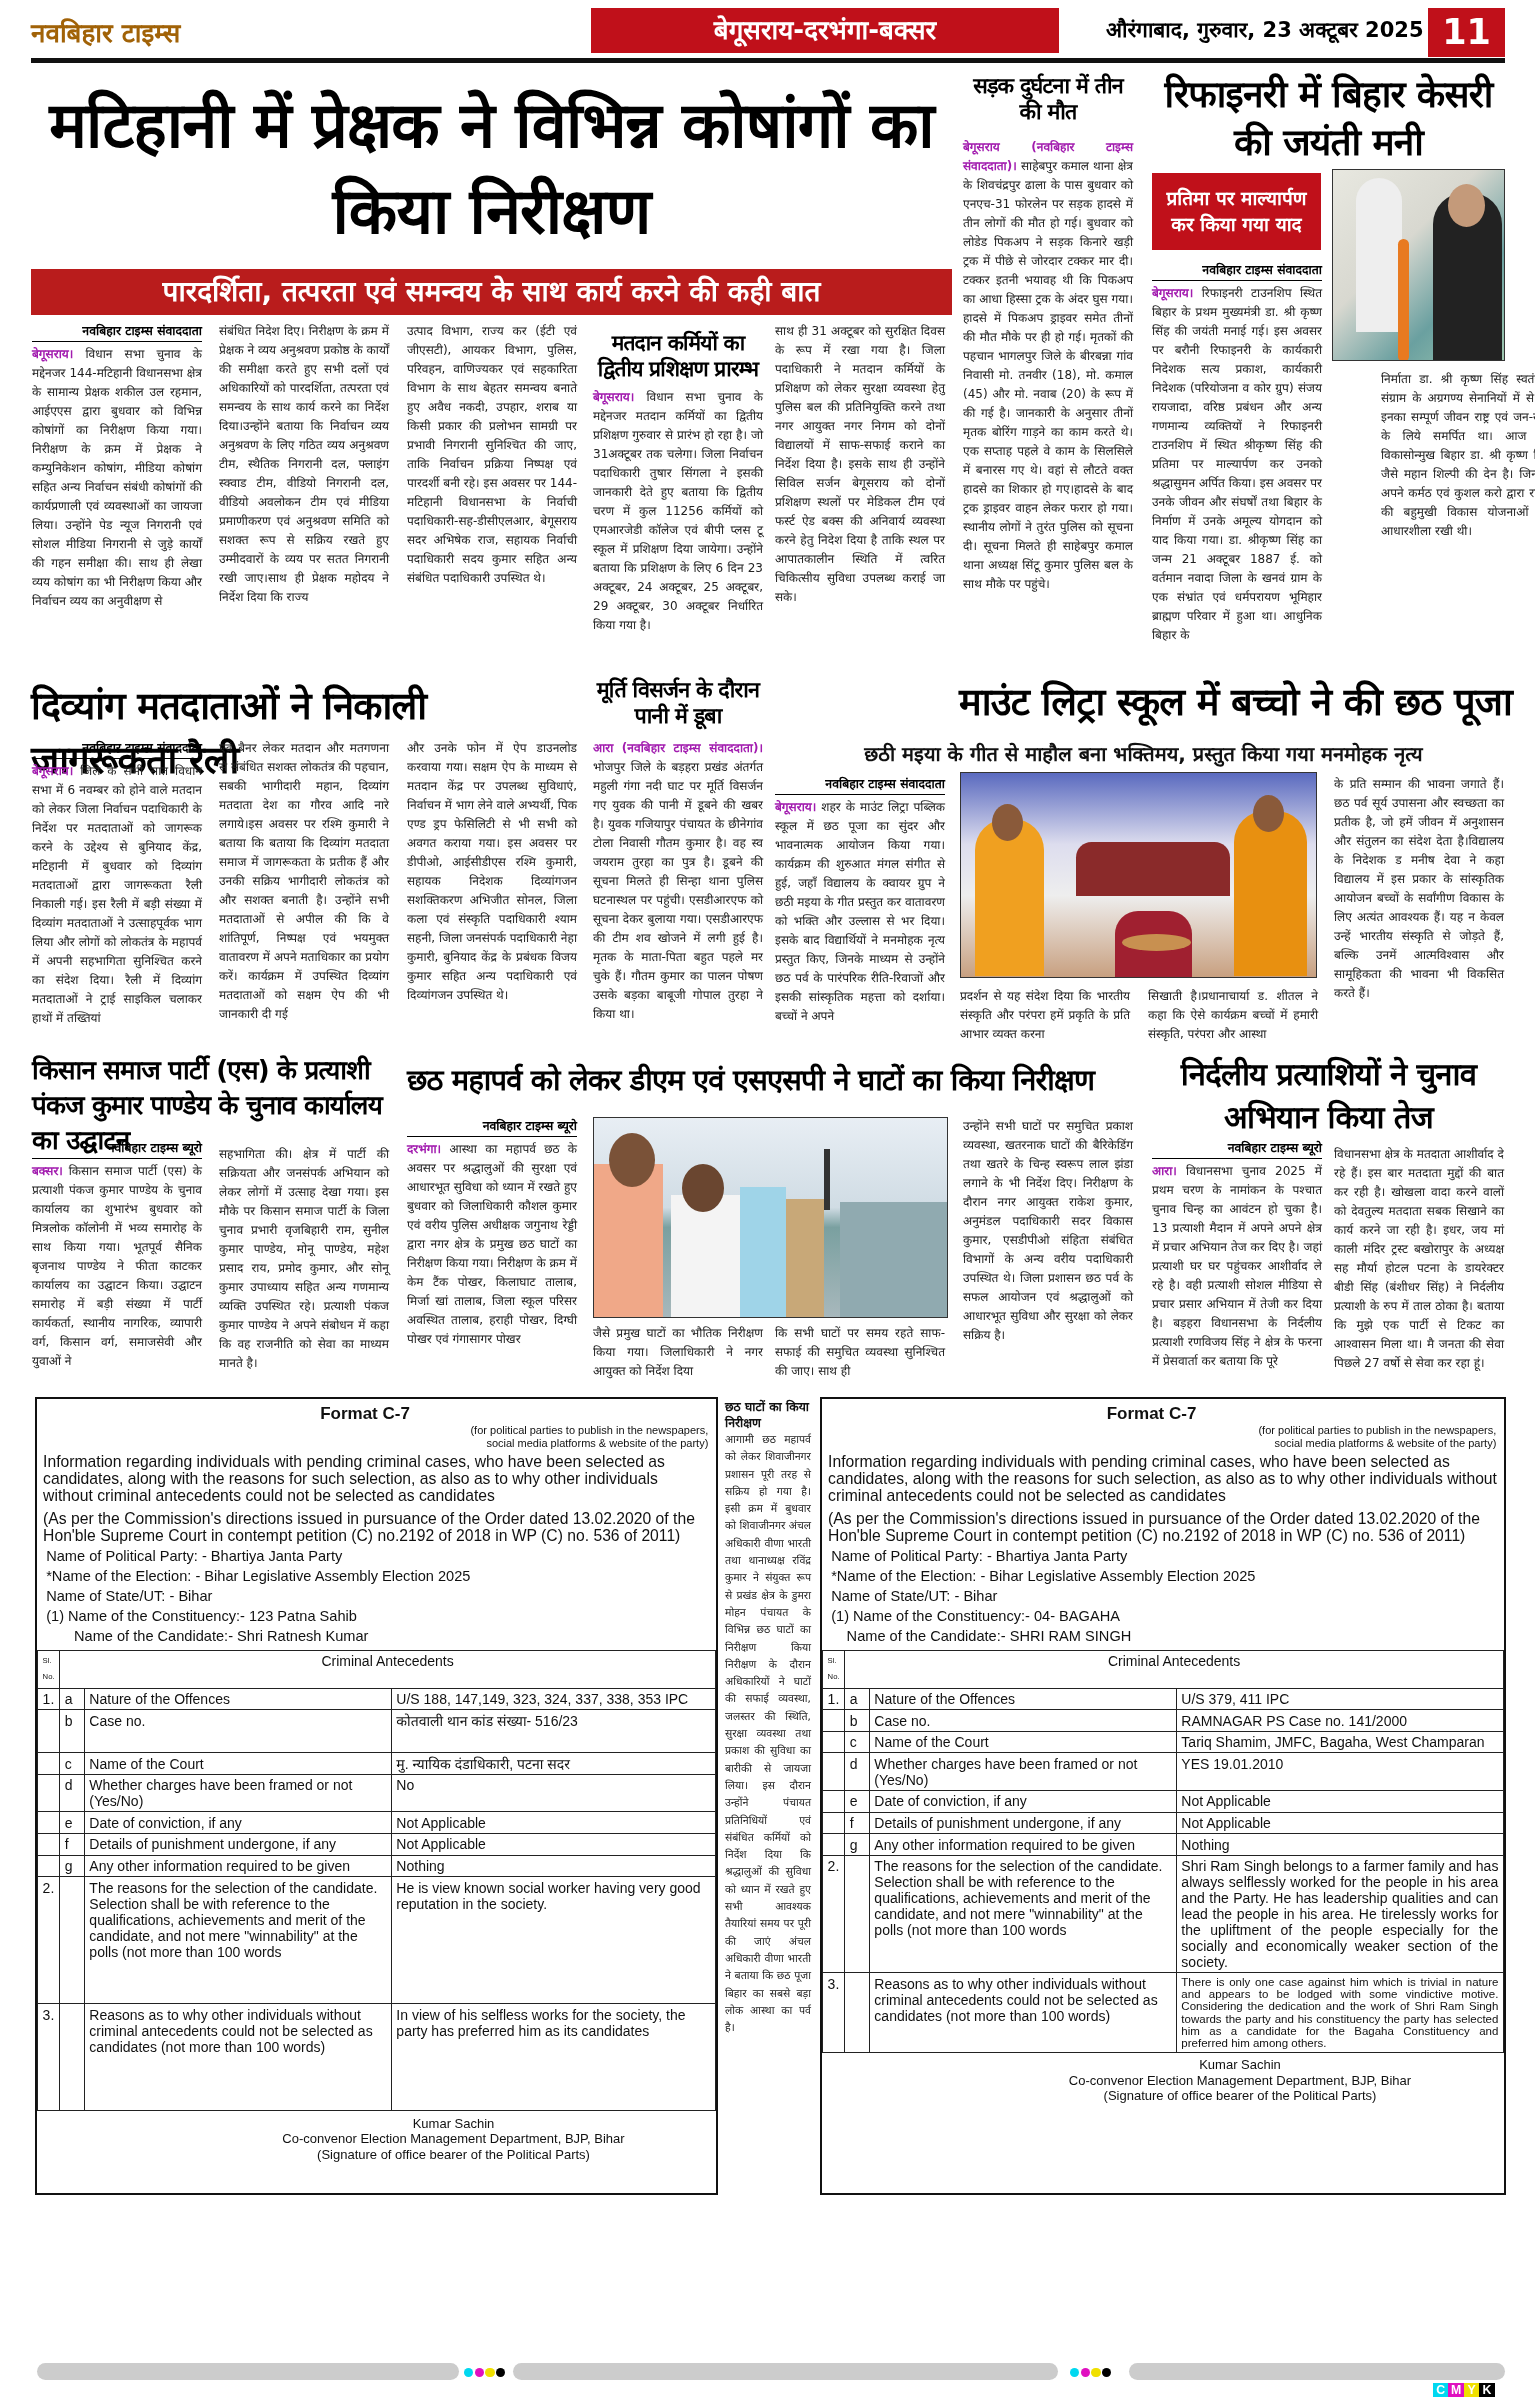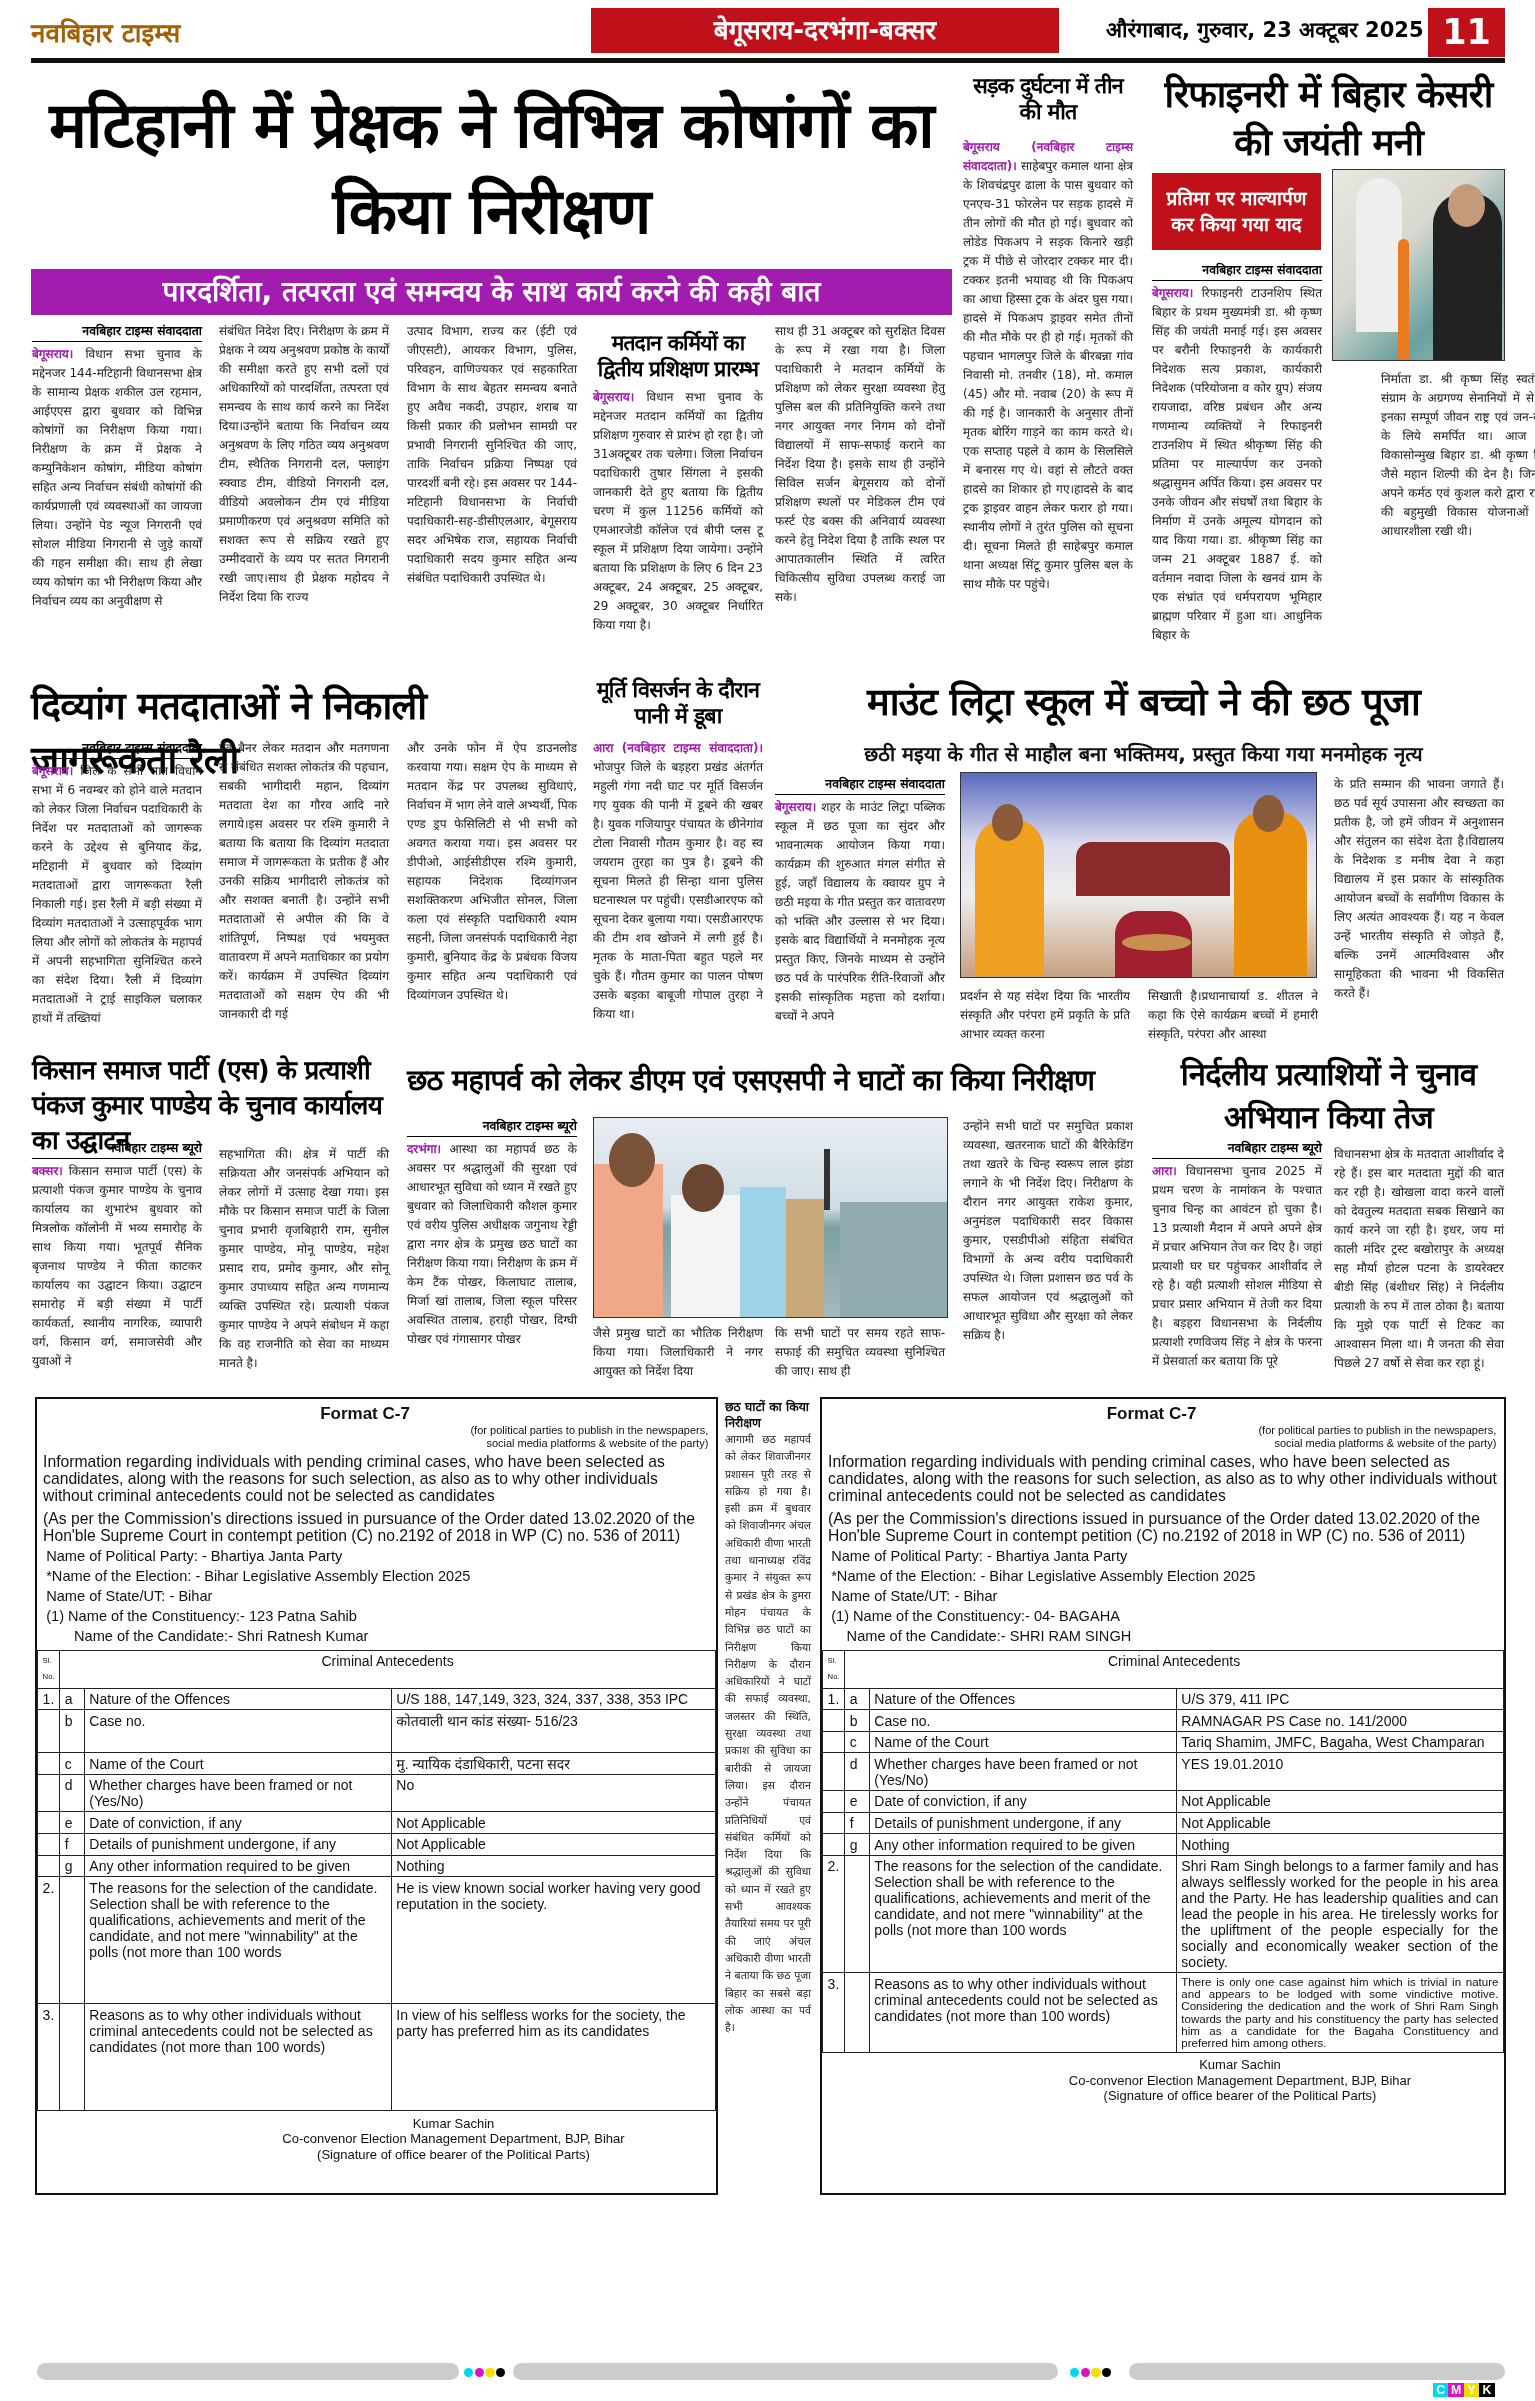--- a/index.html
+++ b/index.html
@@ -35,21 +35,21 @@
 
 <div class="abs" id="masthead">
   <div class="abs" id="paper-name">नवबिहार टाइम्स</div>
   <div class="abs" id="edition-box">बेगूसराय-दरभंगा-बक्सर</div>
   <div class="abs" id="dateline">औरंगाबाद, गुरुवार, 23 अक्टूबर 2025</div>
   <div class="abs" id="page-no">11</div>
 </div>
 <div class="abs" id="mast-rule"></div>
 
 <div class="abs hd" style="left:31px;top:83px;width:921px;font-size:63px;line-height:86px;text-align:center">मटिहानी में प्रेक्षक ने विभिन्न कोषांगों का किया निरीक्षण</div>
-<div class="abs" style="left:31px;top:269px;width:921px;height:46px;background:#a21caf;color:#fff;font-size:28px;font-weight:bold;text-align:center;line-height:46px">पारदर्शिता, तत्परता एवं समन्वय के साथ कार्य करने की कही बात</div>
+<div class="abs" style="left:31px;top:269px;width:921px;height:46px;background:#b91c1c;color:#fff;font-size:28px;font-weight:bold;text-align:center;line-height:46px">पारदर्शिता, तत्परता एवं समन्वय के साथ कार्य करने की कही बात</div>
 
 <div class="abs" style="left:32px;top:322px;width:170px">
   <div class="byline">नवबिहार टाइम्स संवाददाता</div>
   <div class="txt"><b>बेगूसराय।</b> <span>विधान सभा चुनाव के मद्देनजर 144-मटिहानी विधानसभा क्षेत्र के सामान्य प्रेक्षक शकील उल रहमान, आईएएस द्वारा बुधवार को विभिन्न कोषांगों का निरीक्षण किया गया। निरीक्षण के क्रम में प्रेक्षक ने कम्युनिकेशन कोषांग, मीडिया कोषांग सहित अन्य निर्वाचन संबंधी कोषांगों की कार्यप्रणाली एवं व्यवस्थाओं का जायजा लिया। उन्होंने पेड न्यूज निगरानी एवं सोशल मीडिया निगरानी से जुड़े कार्यों की गहन समीक्षा की। साथ ही लेखा व्यय कोषांग का भी निरीक्षण किया और निर्वाचन व्यय का अनुवीक्षण से</span></div>
 </div>
 <div class="abs txt" style="left:219px;top:322px;width:170px">संबंधित निदेश दिए। निरीक्षण के क्रम में प्रेक्षक ने व्यय अनुश्रवण प्रकोष्ठ के कार्यों की समीक्षा करते हुए सभी दलों एवं अधिकारियों को पारदर्शिता, तत्परता एवं समन्वय के साथ कार्य करने का निर्देश दिया।उन्होंने बताया कि निर्वाचन व्यय अनुश्रवण के लिए गठित व्यय अनुश्रवण टीम, स्थैतिक निगरानी दल, फ्लाइंग स्क्वाड टीम, वीडियो निगरानी दल, वीडियो अवलोकन टीम एवं मीडिया प्रमाणीकरण एवं अनुश्रवण समिति को सशक्त रूप से सक्रिय रखते हुए उम्मीदवारों के व्यय पर सतत निगरानी रखी जाए।साथ ही प्रेक्षक महोदय ने निर्देश दिया कि राज्य</div>
 <div class="abs txt" style="left:407px;top:322px;width:170px">उत्पाद विभाग, राज्य कर (ईटी एवं जीएसटी), आयकर विभाग, पुलिस, परिवहन, वाणिज्यकर एवं सहकारिता विभाग के साथ बेहतर समन्वय बनाते हुए अवैध नकदी, उपहार, शराब या किसी प्रकार की प्रलोभन सामग्री पर प्रभावी निगरानी सुनिश्चित की जाए, ताकि निर्वाचन प्रक्रिया निष्पक्ष एवं पारदर्शी बनी रहे। इस अवसर पर 144-मटिहानी विधानसभा के निर्वाची पदाधिकारी-सह-डीसीएलआर, बेगूसराय सदर अभिषेक राज, सहायक निर्वाची पदाधिकारी सदय कुमार सहित अन्य संबंधित पदाधिकारी उपस्थित थे।</div>
 
 <div class="abs hd" style="left:593px;top:330px;width:170px;font-size:21px;line-height:26px;text-align:center">मतदान कर्मियों का द्वितीय प्रशिक्षण प्रारम्भ</div>
 <div class="abs txt" style="left:593px;top:388px;width:170px"><b>बेगूसराय।</b> <span>विधान सभा चुनाव के मद्देनजर मतदान कर्मियों का द्वितीय प्रशिक्षण गुरुवार से प्रारंभ हो रहा है। जो 31अक्टूबर तक चलेगा। जिला निर्वाचन पदाधिकारी तुषार सिंगला ने इसकी जानकारी देते हुए बताया कि द्वितीय चरण में कुल 11256 कर्मियों को एमआरजेडी कॉलेज एवं बीपी प्लस टू स्कूल में प्रशिक्षण दिया जायेगा। उन्होंने बताया कि प्रशिक्षण के लिए 6 दिन 23 अक्टूबर, 24 अक्टूबर, 25 अक्टूबर, 29 अक्टूबर, 30 अक्टूबर निर्धारित किया गया है।</span></div>
@@ -76,21 +76,21 @@
 <div class="abs" style="left:32px;top:739px;width:170px">
   <div class="byline">नवबिहार टाइम्स संवाददाता</div>
   <div class="txt"><b>बेगूसराय।</b> <span>जिले के सभी सात विधान सभा में 6 नवम्बर को होने वाले मतदान को लेकर जिला निर्वाचन पदाधिकारी के निर्देश पर मतदाताओं को जागरूक करने के उद्देश्य से बुनियाद केंद्र, मटिहानी में बुधवार को दिव्यांग मतदाताओं द्वारा जागरूकता रैली निकाली गई। इस रैली में बड़ी संख्या में दिव्यांग मतदाताओं ने उत्साहपूर्वक भाग लिया और लोगों को लोकतंत्र के महापर्व में अपनी सहभागिता सुनिश्चित करने का संदेश दिया। रैली में दिव्यांग मतदाताओं ने ट्राई साइकिल चलाकर हाथों में तख्तियां</span></div>
 </div>
 <div class="abs txt" style="left:219px;top:739px;width:170px">एवं बैनर लेकर मतदान और मतगणना से संबंधित सशक्त लोकतंत्र की पहचान, सबकी भागीदारी महान, दिव्यांग मतदाता देश का गौरव आदि नारे लगाये।इस अवसर पर रश्मि कुमारी ने बताया कि बताया कि दिव्यांग मतदाता समाज में जागरूकता के प्रतीक हैं और उनकी सक्रिय भागीदारी लोकतंत्र को और सशक्त बनाती है। उन्होंने सभी मतदाताओं से अपील की कि वे शांतिपूर्ण, निष्पक्ष एवं भयमुक्त वातावरण में अपने मताधिकार का प्रयोग करें। कार्यक्रम में उपस्थित दिव्यांग मतदाताओं को सक्षम ऐप की भी जानकारी दी गई</div>
 <div class="abs txt" style="left:407px;top:739px;width:170px">और उनके फोन में ऐप डाउनलोड करवाया गया। सक्षम ऐप के माध्यम से मतदान केंद्र पर उपलब्ध सुविधाएं, निर्वाचन में भाग लेने वाले अभ्यर्थी, पिक एण्ड ड्रप फेसिलिटी से भी सभी को अवगत कराया गया। इस अवसर पर डीपीओ, आईसीडीएस रश्मि कुमारी, सहायक निदेशक दिव्यांगजन सशक्तिकरण अभिजीत सोनल, जिला कला एवं संस्कृति पदाधिकारी श्याम सहनी, जिला जनसंपर्क पदाधिकारी नेहा कुमारी, बुनियाद केंद्र के प्रबंधक विजय कुमार सहित अन्य पदाधिकारी एवं दिव्यांगजन उपस्थित थे।</div>
 
 <div class="abs hd" style="left:593px;top:677px;width:170px;font-size:21.5px;line-height:26px;text-align:center">मूर्ति विसर्जन के दौरान पानी में डूबा</div>
 <div class="abs txt" style="left:593px;top:739px;width:170px"><b>आरा (नवबिहार टाइम्स संवाददाता)।</b> <span>भोजपुर जिले के बड़हरा प्रखंड अंतर्गत महुली गंगा नदी घाट पर मूर्ति विसर्जन गए युवक की पानी में डूबने की खबर है। युवक गजियापुर पंचायत के छीनेगांव टोला निवासी गौतम कुमार है। वह स्व जयराम तुरहा का पुत्र है। डूबने की सूचना मिलते ही सिन्हा थाना पुलिस घटनास्थल पर पहुंची। एसडीआरएफ को सूचना देकर बुलाया गया। एसडीआरएफ की टीम शव खोजने में लगी हुई है। मृतक के माता-पिता बहुत पहले मर चुके हैं। गौतम कुमार का पालन पोषण उसके बड़का बाबूजी गोपाल तुरहा ने किया था।</span></div>
 
-<div class="abs hd" style="left:775px;top:677px;width:737px;font-size:38px;line-height:51px;text-align:center">माउंट लिट्रा स्कूल में बच्चो ने की छठ पूजा</div>
+<div class="abs hd" style="left:775px;top:677px;width:737px;font-size:38px;line-height:51px;text-align:right">माउंट लिट्रा स्कूल में बच्चो ने की छठ पूजा</div>
 <div class="abs" style="left:775px;top:739px;width:737px;font-size:20px;font-weight:bold;line-height:31px;text-align:center">छठी मइया के गीत से माहौल बना भक्तिमय, प्रस्तुत किया गया मनमोहक नृत्य</div>
 <div class="abs" style="left:775px;top:775px;width:170px">
   <div class="byline">नवबिहार टाइम्स संवाददाता</div>
   <div class="txt"><b>बेगूसराय।</b> <span>शहर के माउंट लिट्रा पब्लिक स्कूल में छठ पूजा का सुंदर और भावनात्मक आयोजन किया गया। कार्यक्रम की शुरुआत मंगल संगीत से हुई, जहाँ विद्यालय के क्वायर ग्रुप ने छठी मइया के गीत प्रस्तुत कर वातावरण को भक्ति और उल्लास से भर दिया। इसके बाद विद्यार्थियों ने मनमोहक नृत्य प्रस्तुत किए, जिनके माध्यम से उन्होंने छठ पर्व के पारंपरिक रीति-रिवाजों और इसकी सांस्कृतिक महत्ता को दर्शाया।बच्चों ने अपने</span></div>
 </div>
 <div class="abs photo" style="left:960px;top:772px;width:357px;height:206px;background:linear-gradient(180deg,#5a6abf 0%,#dde 35%,#eee 60%,#c8a080 100%)">
   <div class="abs" style="left:14px;top:46px;width:69px;height:157px;background:#f0a020;border-radius:31px 31px 0 0"></div>
   <div class="abs" style="left:31px;top:31px;width:31px;height:37px;background:#8a5a3a;border-radius:50%"></div>
   <div class="abs" style="left:273px;top:38px;width:73px;height:165px;background:#e89010;border-radius:31px 31px 0 0"></div>
   <div class="abs" style="left:292px;top:21.5px;width:31px;height:37px;background:#8a5a3a;border-radius:50%"></div>

